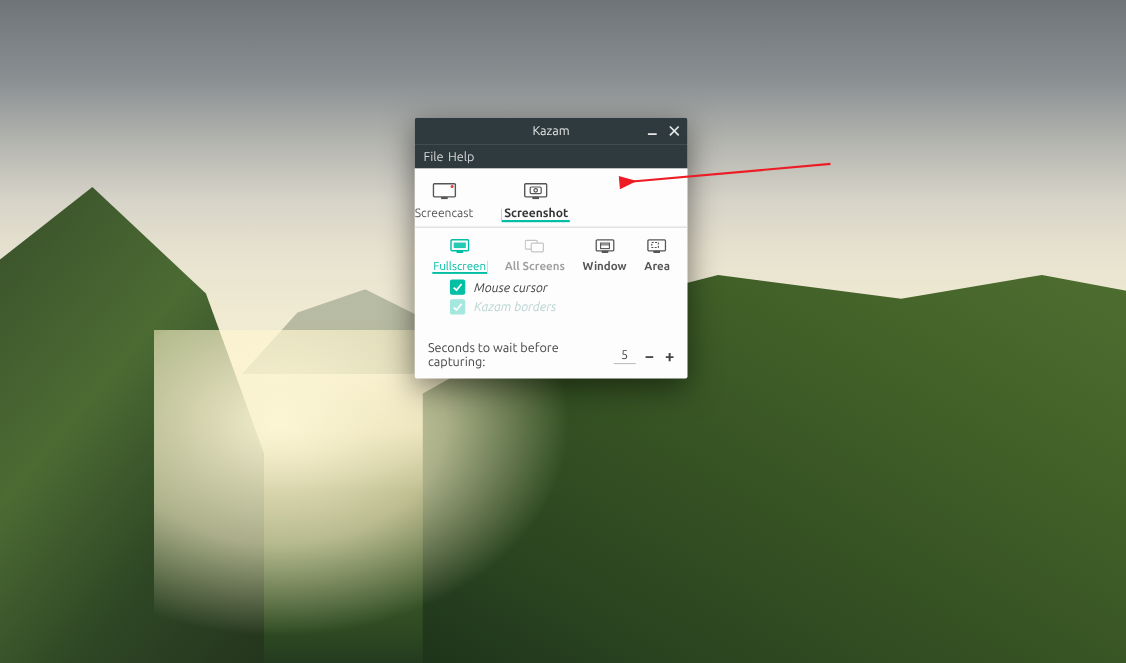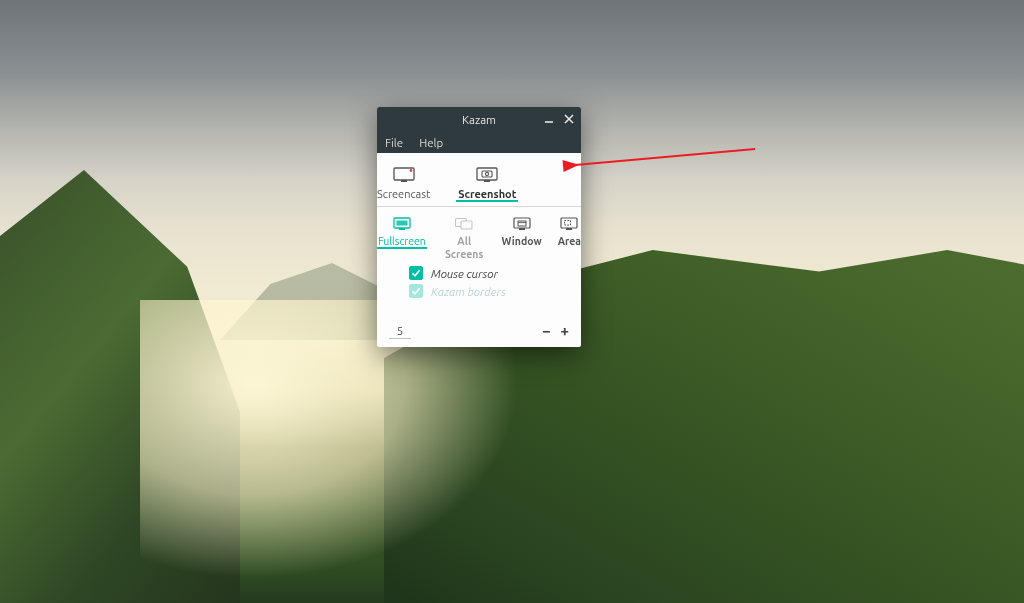--- a/index.html
+++ b/index.html
@@ -40,42 +40,42 @@
     }
     .far-hill {
       position: absolute; left: 220px; top: 200px; width: 280px; height: 140px;
       background: linear-gradient(180deg, #9ea690 0%, #8b957a 100%);
       clip-path: polygon(0 100%, 18% 60%, 40% 45%, 65% 70%, 85% 55%, 100% 100%);
       opacity: 0.6;
     }
 
     
     .window {
-      position: absolute; left: 377px; top: 107px; width: 204px;
+      position: absolute; left: 377px; top: 107px; width: 248px;
       background: #fdfdfd;
       box-shadow: 0 8px 28px rgba(0,0,0,0.5);
       border-radius: 2px;
       font-size: 12px; color: #4a4a4a;
     }
     .titlebar {
       background: #2e3a3d; color: #e6e6e6; height: 24px;
       display: flex; align-items: center; justify-content: center;
       position: relative; border-radius: 2px 2px 0 0;
       font-size: 11.5px;
     }
     .title-controls {
       position: absolute; right: 4px; top: 0; height: 24px;
       display: flex; align-items: center; gap: 4px;
     }
     .tc-btn { width: 16px; height: 16px; display: inline-flex; align-items: center; justify-content: center; color: #e6e6e6; cursor: pointer; }
     .tc-btn svg { width: 10px; height: 10px; display: block; }
 
     .menubar {
       background: #2e3a3d; color: #d7d7d7; height: 22px;
-      display: flex; align-items: center; gap: 16px; padding: 0 8px;
+      display: flex; align-items: center; gap: 4px; padding: 0 8px;
       font-size: 11.5px;
     }
     .menu-item { cursor: pointer; }
 
     .tabrow {
       height: 54px; border-bottom: 1px solid #d7d7d7;
       display: flex; align-items: flex-end; gap: 26px;
       padding-bottom: 6px;
     }
     .tab { text-align: center; cursor: pointer; }
@@ -237,20 +237,21 @@
         <span class="chk" style="opacity:.7">
           <svg viewBox="0 0 10 10">
               <polyline points="1.5,5.4 4,7.8 8.6,2.2" fill="none" stroke="#fff" stroke-width="1.6"></polyline>
             </svg>
         </span>
         <span>Kazam borders</span>
       </div>
     </div>
 
     <div class="delayrow">
+      <span>Seconds to wait before capturing:</span>
       <span class="delay-val">5</span>
       <span class="stepper">
         <span class="step-btn">−</span>
         <span class="step-btn">+</span>
       </span>
     </div>
 
   </div>
 
   <div class="annot">

